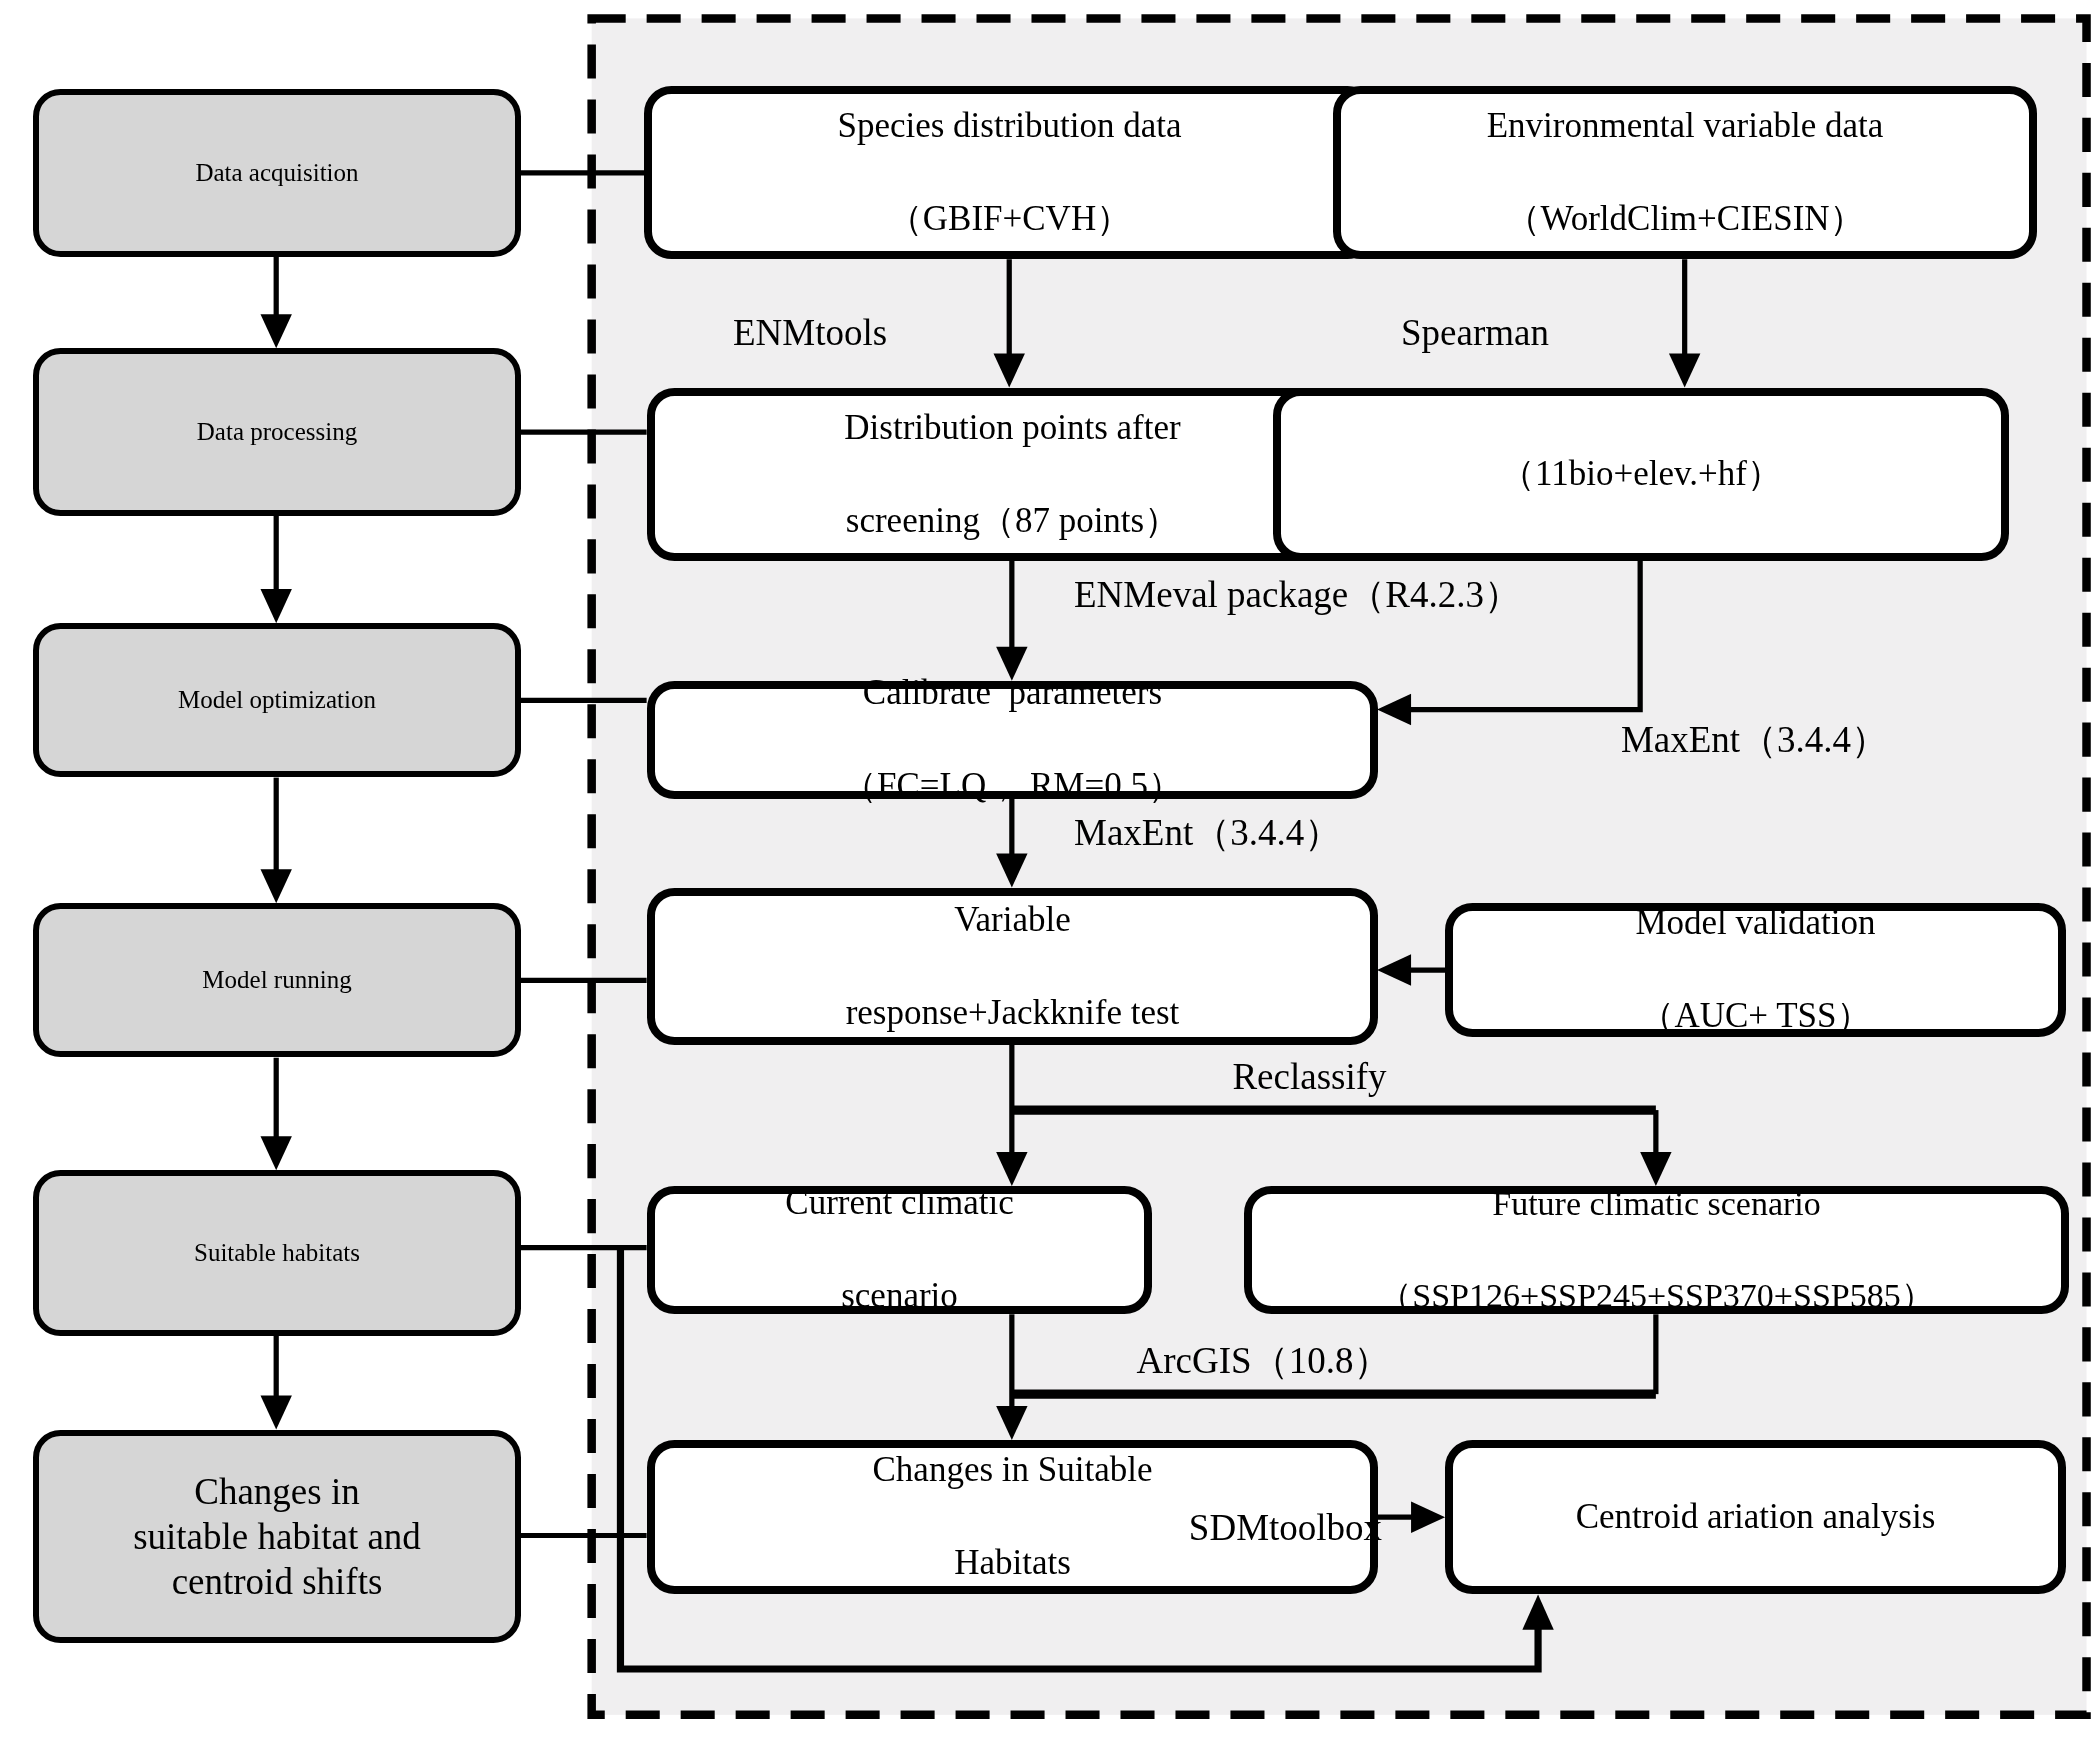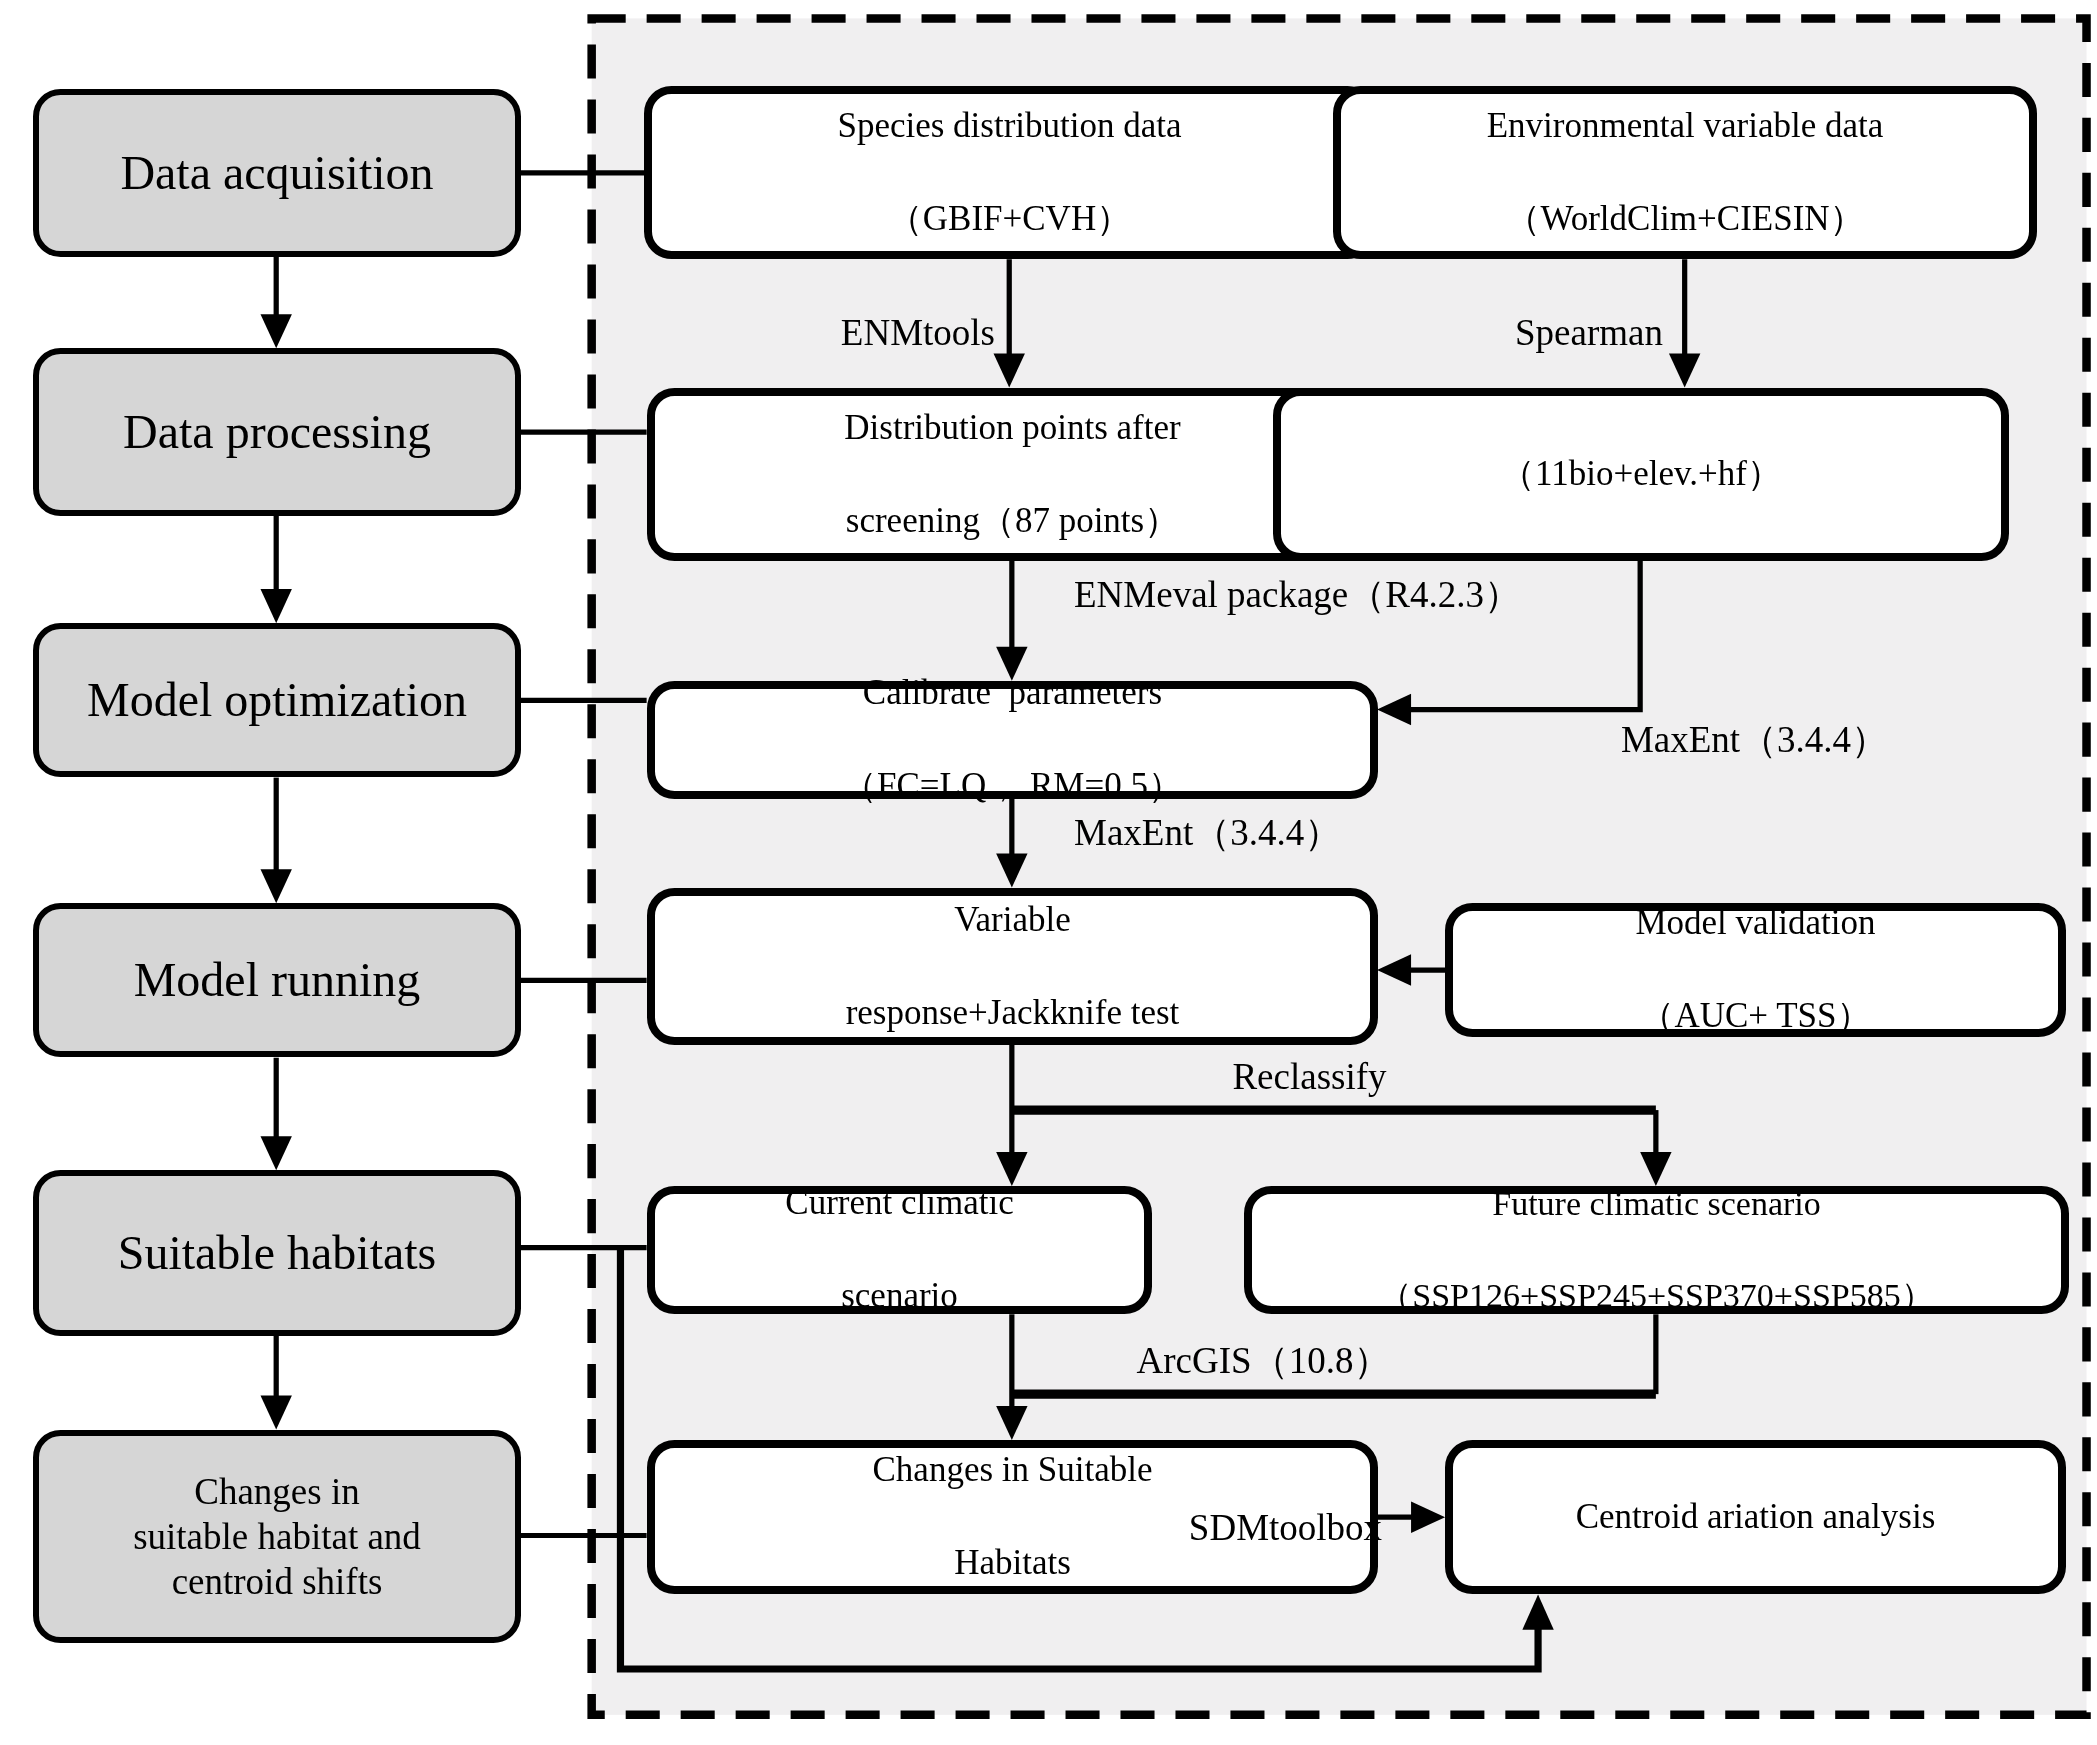--- a/index.html
+++ b/index.html
@@ -7,25 +7,25 @@
     position:relative;width:2097px;height:1745px;background:#ffffff;
     font-family:"Liberation Serif","DejaVu Serif",serif;color:#000;
     overflow:hidden;
   }
   .stage svg{position:absolute;left:0;top:0;}
   .box{
     position:absolute;display:flex;flex-direction:column;
     align-items:center;justify-content:center;text-align:center;
     box-sizing:border-box;border-radius:27.5px;background:#fff;
   }
-  .gbox{border:6.5px solid #000;background:#d6d6d6;font-size:48px;line-height:1.22;}
+  .gbox{border:6.5px solid #000;background:#d6d6d6;font-size:25px;line-height:1.22;}
   .wbox{border:8.5px solid #000;background:#ffffff;font-size:35px;line-height:1.28;gap:48px;}
   .bt{white-space:pre;}
   .lbl{position:absolute;font-size:37px;line-height:1.1;white-space:pre;}
-  .tr{text-align:right;}
+  .tr{text-align:left;}
   .tc{text-align:center;}
 </style>
 </head>
 <body>
 
 <div class="stage">
 
   <svg width="2097" height="1745" viewBox="0 0 3204 2666">
 
     <rect x="904" y="28" width="2284" height="2592" fill="#f0eff0" stroke="#000" stroke-width="13" stroke-dasharray="52 32"></rect>

